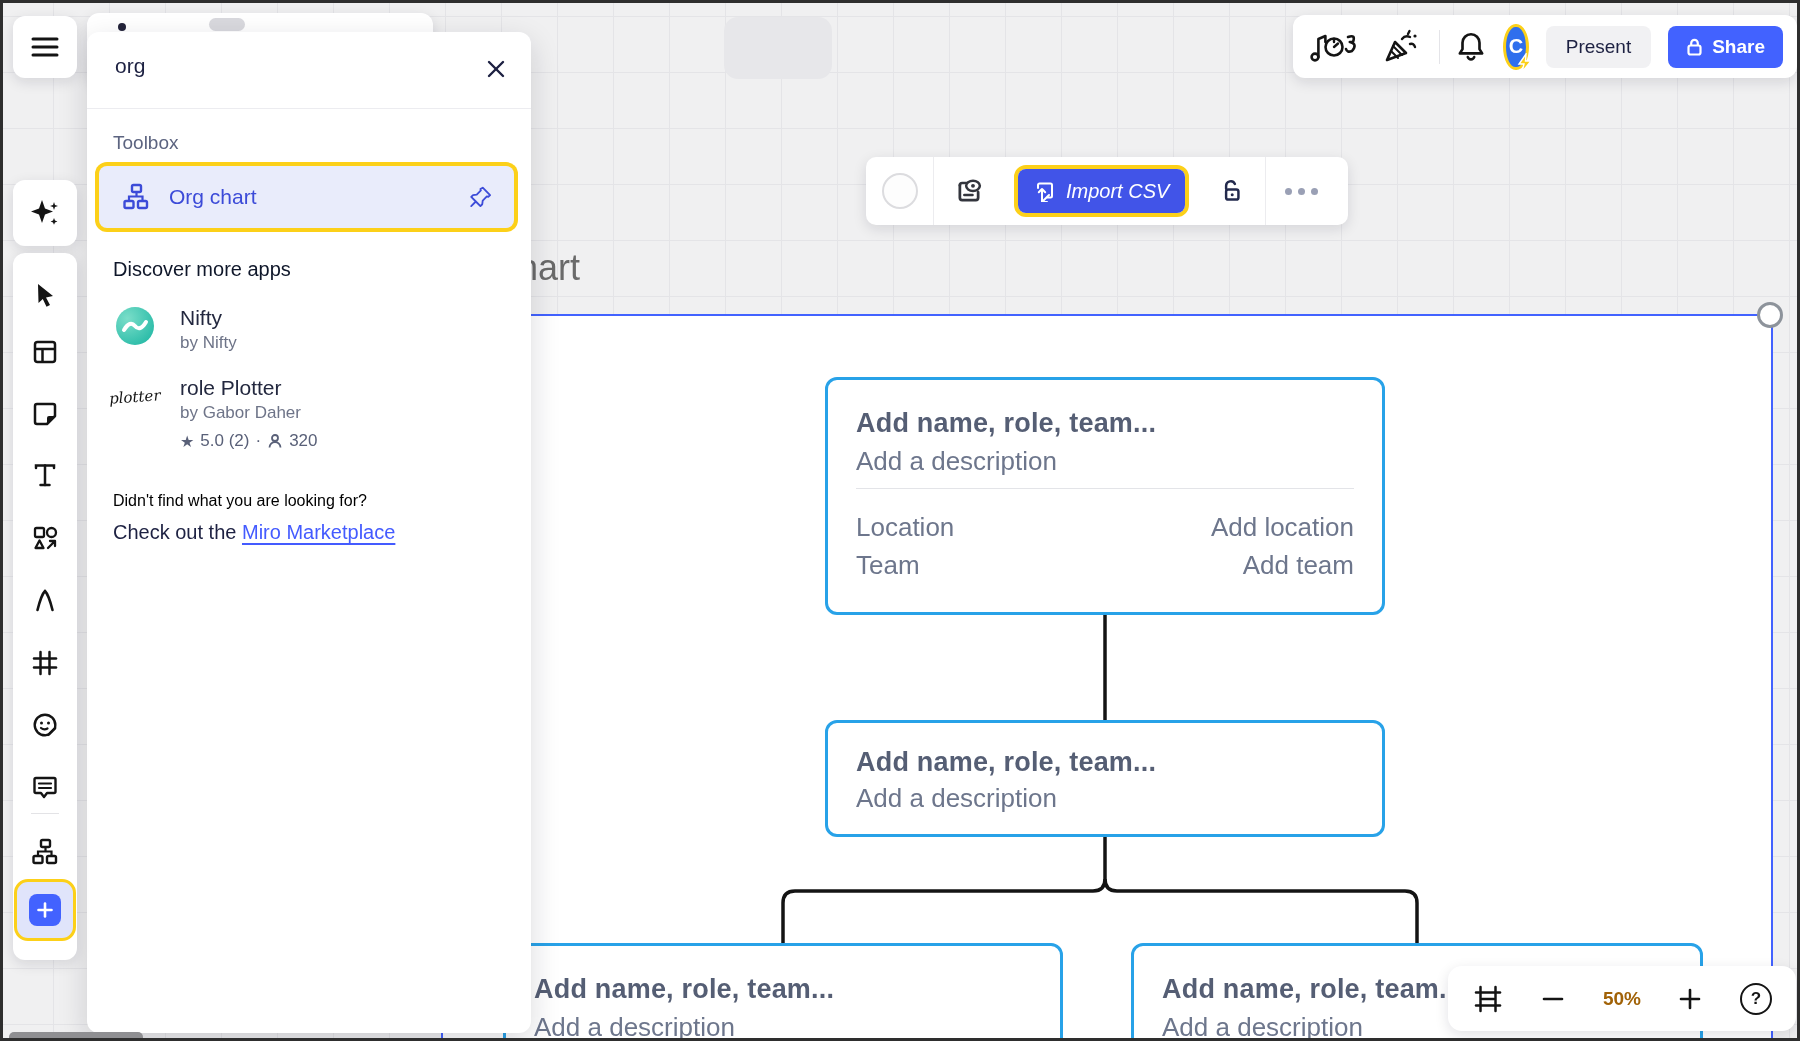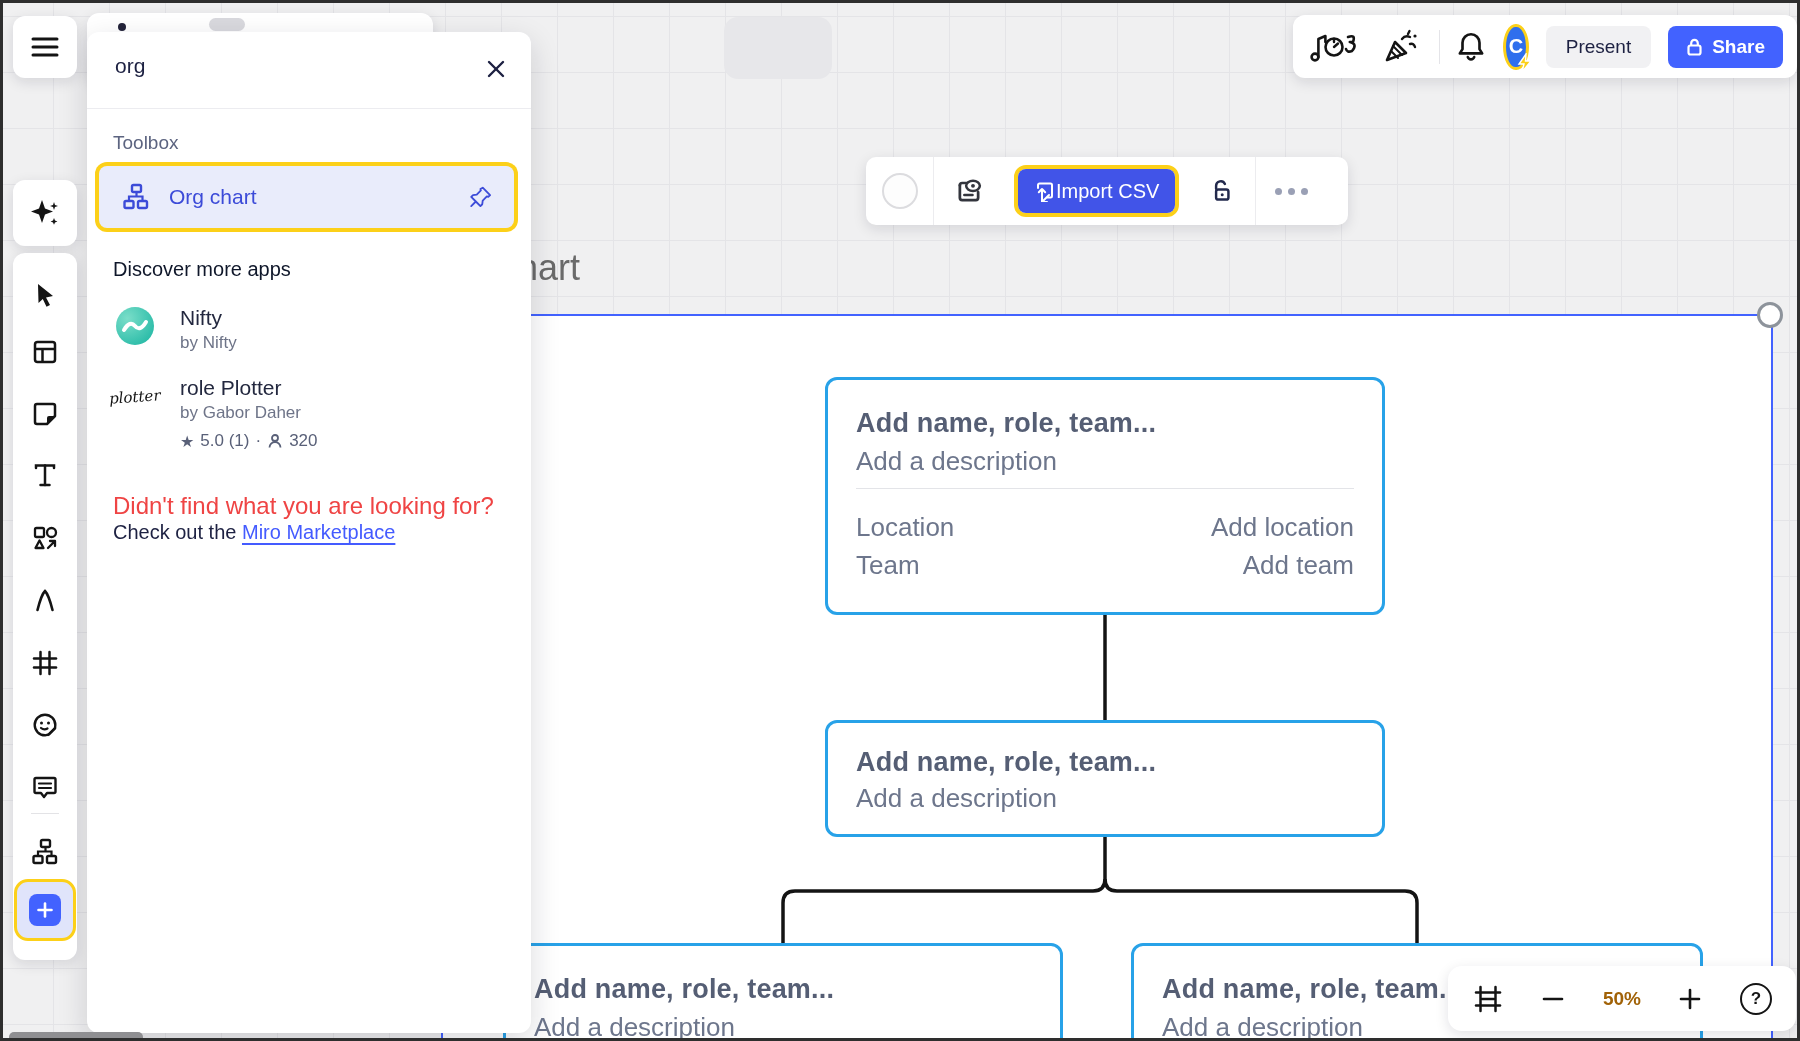--- a/index.html
+++ b/index.html
@@ -67,33 +67,33 @@
   .org-chart-item .oc-icon{margin-left:22px;}
   .org-chart-item .oc-pin{position:absolute;right:20px;top:18px;}
   .app-item{position:absolute;left:0;width:100%;cursor:pointer;}
   .app-name{position:absolute;left:93px;top:0;font-size:21px;color:#23283f;}
   .app-by{position:absolute;left:93px;top:27px;font-size:17px;color:#6e7488;}
   .app-meta{position:absolute;left:93px;top:55px;font-size:17px;color:#596078;display:flex;align-items:center;gap:6px;}
   .nifty-logo{position:absolute;left:29px;top:1px;width:38px;height:38px;border-radius:50%;
     background:radial-gradient(circle at 30% 30%, #7adec9, #17b3a0);overflow:hidden;}
   .plotter-logo{position:absolute;left:22px;top:12px;font-family:"DejaVu Serif", serif;font-style:italic;
     font-size:15px;color:#141414;transform:rotate(-4deg);}
-  .notfound-1{position:absolute;left:26px;top:460px;font-size:24px;color:#ef4444;}
+  .notfound-1{position:absolute;left:26px;top:460px;font-size:16px;color:#000000;}
   .notfound-2{position:absolute;left:26px;top:489px;font-size:20px;color:#1d2142;}
   .mkt-link{color:#445bff;text-decoration:underline;text-underline-offset:4px;cursor:pointer;}
 
   
   .context-toolbar{left:863px;top:154px;width:482px;height:68px;z-index:30;border-radius:10px;
     display:flex;align-items:center;}
   .ct-cell{height:100%;display:flex;align-items:center;justify-content:center;}
   .ct-divider{width:1px;height:100%;background:#ececef;}
   .swatch-circle{width:32px;height:32px;border-radius:50%;background:#fdfdfd;border:2px solid #dcdcdf;}
   .import-wrap{margin:0 10px;border:4px solid #fcd019;border-radius:12px;}
   .import-btn{height:44px;background:#4154e8;border-radius:8px;display:flex;align-items:center;
-    padding:0 16px;cursor:pointer;border:none;}
+    padding:0 16px;gap:10px;cursor:pointer;border:none;font-style:italic;}
   .import-btn span{color:#fff;font-size:20px;}
   .dots{display:flex;gap:6px;}
   .dots i{width:7px;height:7px;border-radius:50%;background:#9aa0b5;}
 
   
   .topbar{left:1290px;top:12px;width:504px;height:63px;z-index:40;border-radius:12px;
     display:flex;align-items:center;padding:0 14px;box-sizing:border-box;gap:17px;}
   .tb-divider{width:1px;height:34px;background:#e4e4e8;}
   .avatar{position:relative;width:40px;height:40px;border-radius:50%;background:#2f6fed;
     border:3px solid #fcd019;color:#fff;font-size:20px;font-weight:bold;display:flex;
@@ -377,21 +377,21 @@
     <div class="app-name">Nifty</div>
     <div class="app-by">by Nifty</div>
   </div>
 
   <div class="app-item" style="top:344px;height:84px;">
     <div class="plotter-logo">plotter</div>
     <div class="app-name">role Plotter</div>
     <div class="app-by">by Gabor Daher</div>
     <div class="app-meta">
       <span style="font-size:16px;">★</span>
-      <span>5.0 (1)</span>
+      <span>5.0 (2)</span>
       <span>·</span>
       <svg width="16" height="16" viewBox="0 0 16 16">
         <circle cx="8" cy="5" r="3" stroke="#596078" stroke-width="1.8" fill="none"></circle>
         <path d="M2.5 14.5 a5.5 5.5 0 0 1 11 0" stroke="#596078" stroke-width="1.8" fill="none"></path>
       </svg>
       <span>320</span>
     </div>
   </div>
 
   <div class="notfound-1">Didn't find what you are looking for?</div>

